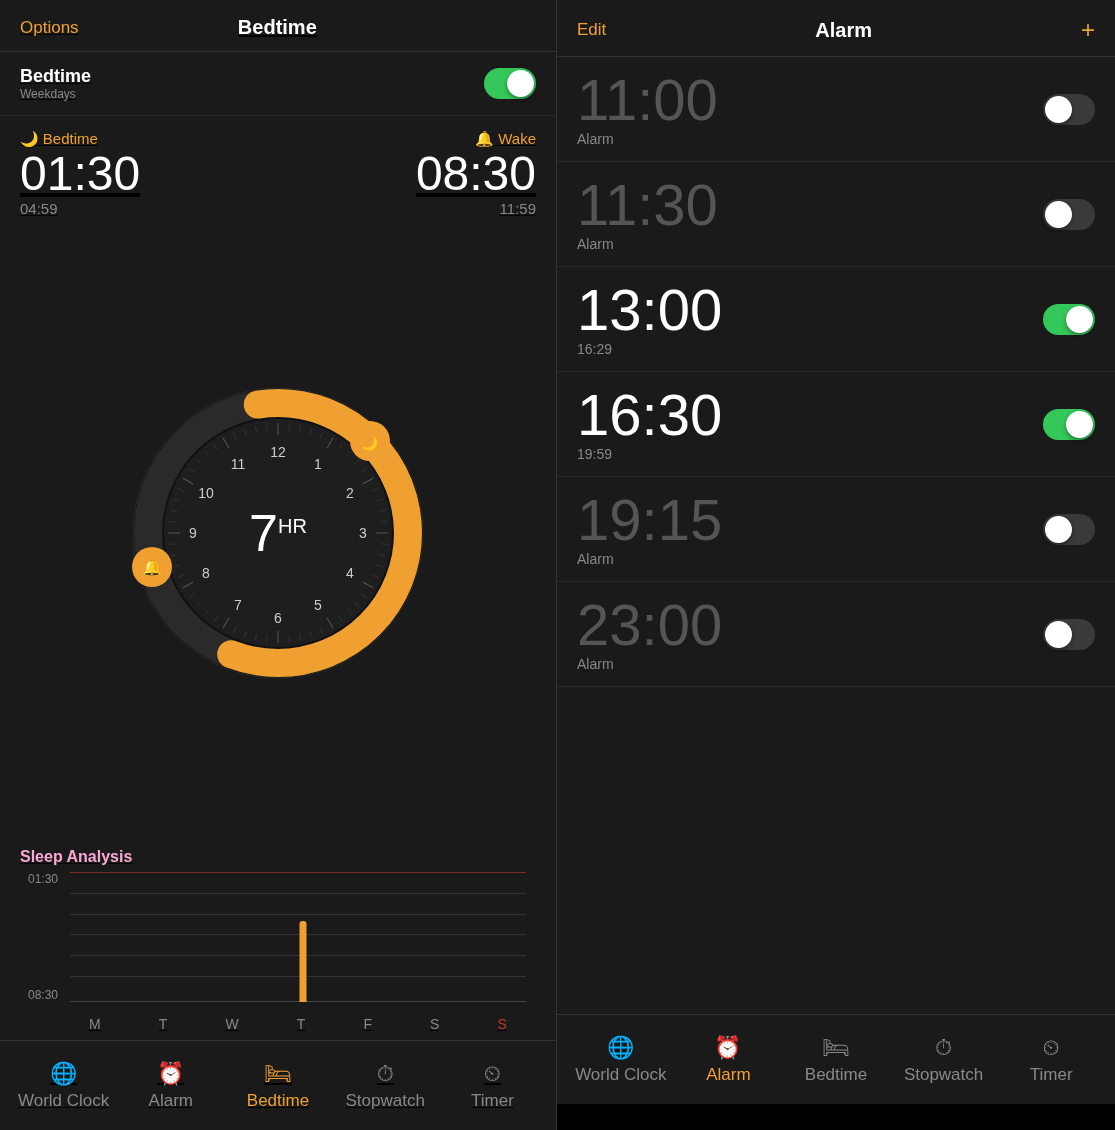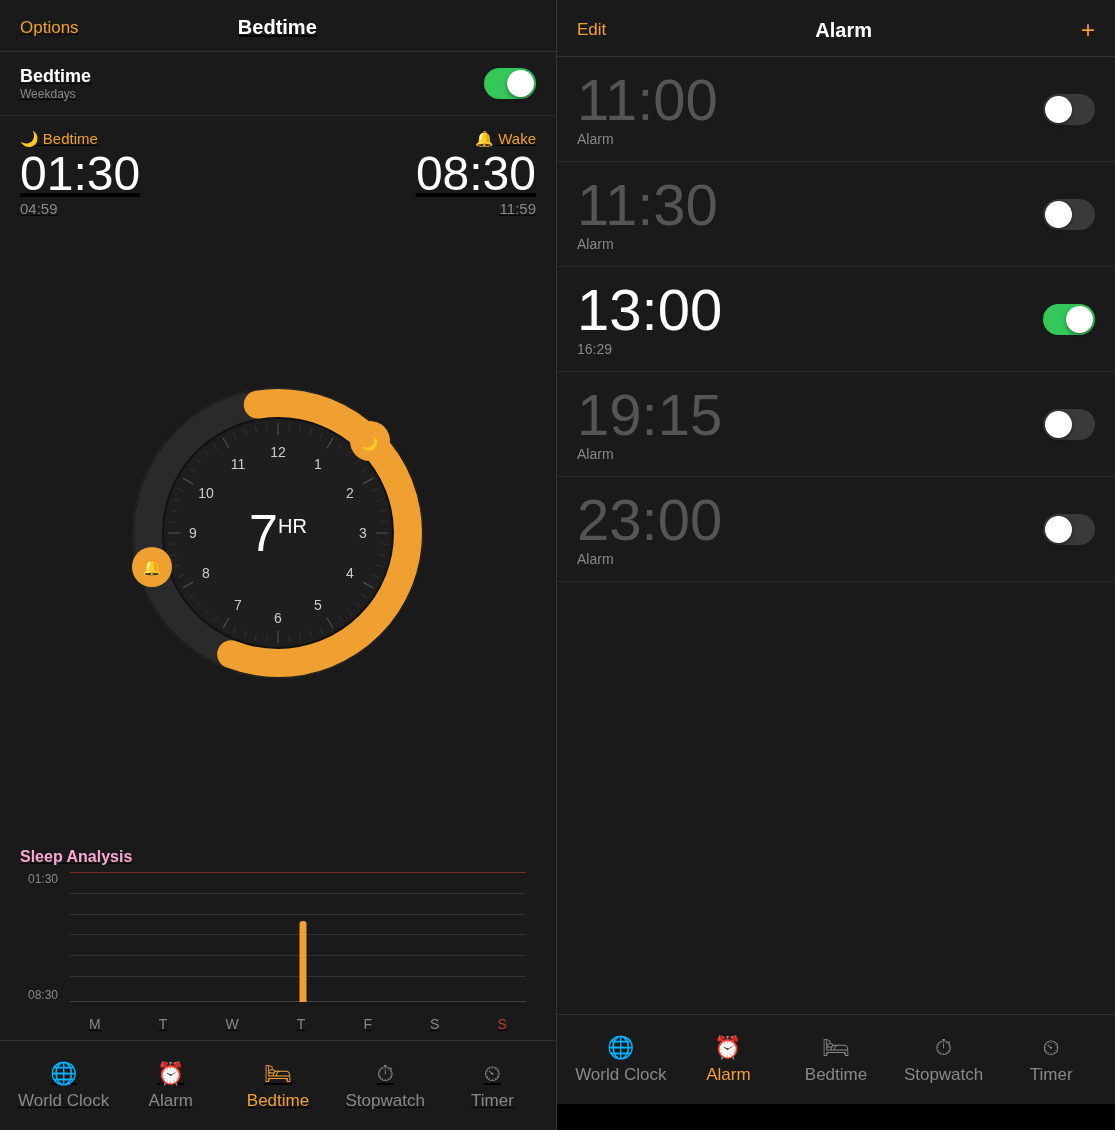--- a/index.html
+++ b/index.html
@@ -528,20 +528,27 @@
     </div>
 
     <div class="alarm-item">
       <div>
         <div class="alarm-time active-alarm">13:00</div>
         <div class="alarm-sub">16:29</div>
       </div>
       <div class="toggle-on"></div>
     </div>
 
+    <div class="alarm-item">
+      <div>
+        <div class="alarm-time active-alarm">16:30</div>
+        <div class="alarm-sub">19:59</div>
+      </div>
+      <div class="toggle-on"></div>
+    </div>
 
     <div class="alarm-item">
       <div>
         <div class="alarm-time">19:15</div>
         <div class="alarm-sub">Alarm</div>
       </div>
       <div class="toggle-off"></div>
     </div>
 
     <div class="alarm-item">

